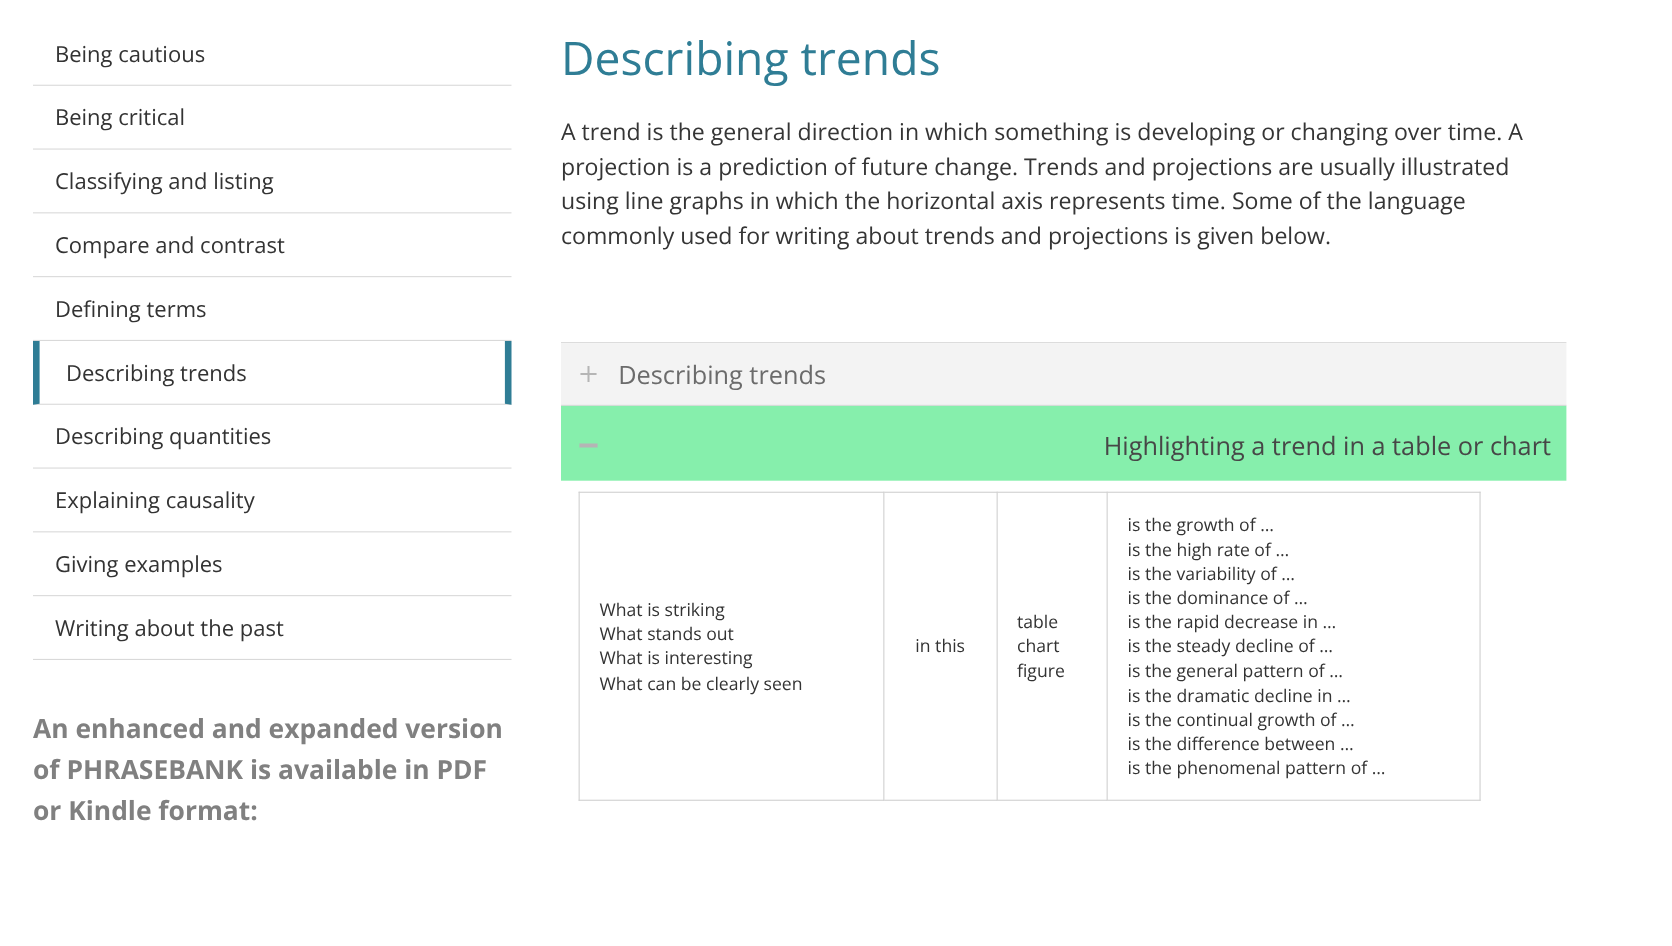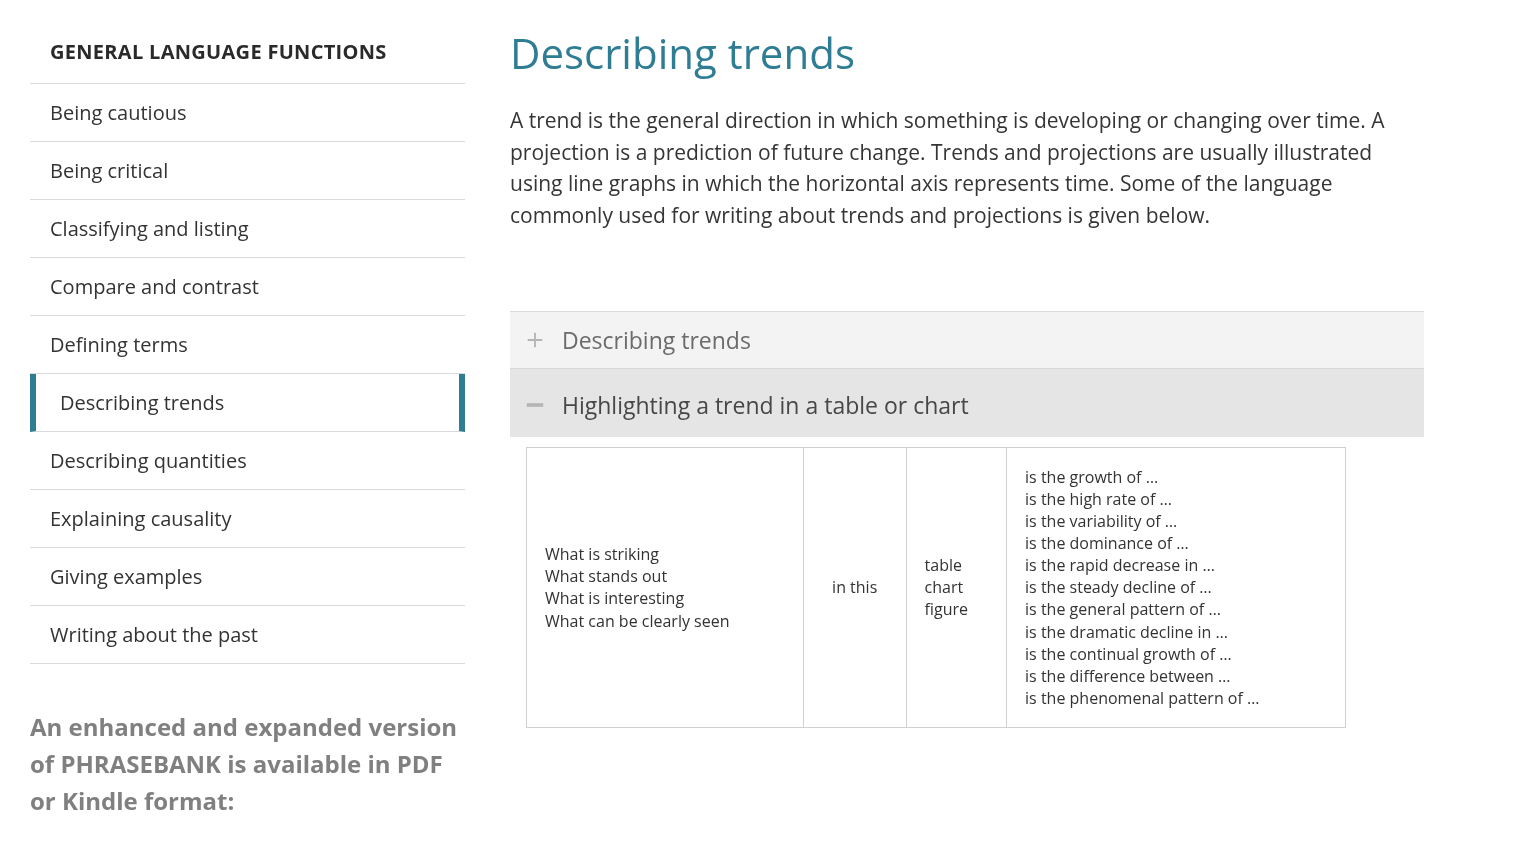--- a/index.html
+++ b/index.html
@@ -83,25 +83,26 @@
     gap: 16px;
     padding: 12px 14px;
     font-size: 23px;
     color: #6b6b6b;
     background: #f3f3f3;
     border-bottom: 1px solid #d9d9d9;
     cursor: pointer;
     font-weight: 400;
   }
   .acc-header.open {
-    background: #e5e5e5;
+    background: #86efac;
     color: #474747;
     border-bottom: none;
     padding-top: 20px;
     padding-bottom: 16px;
+    justify-content: space-between;
   }
   .plus-icon, .minus-icon {
     display: inline-flex;
     width: 22px;
     height: 22px;
     align-items: center;
     justify-content: center;
   }
   .plus-icon svg, .minus-icon svg {
     width: 22px; height: 22px;
@@ -125,21 +126,20 @@
     font-weight: 400;
   }
   .cell-lines span { display: block; white-space: nowrap; }
 </style>
 </head>
 <body>
 
 <div class="layout">
 
   <aside class="sidebar">
-    <h3>GENERAL LANGUAGE FUNCTIONS</h3>
     <ul>
       <li>Being cautious</li>
       <li>Being critical</li>
       <li>Classifying and listing</li>
       <li>Compare and contrast</li>
       <li>Defining terms</li>
       <li class="active">Describing trends</li>
       <li>Describing quantities</li>
       <li>Explaining causality</li>
       <li>Giving examples</li>

